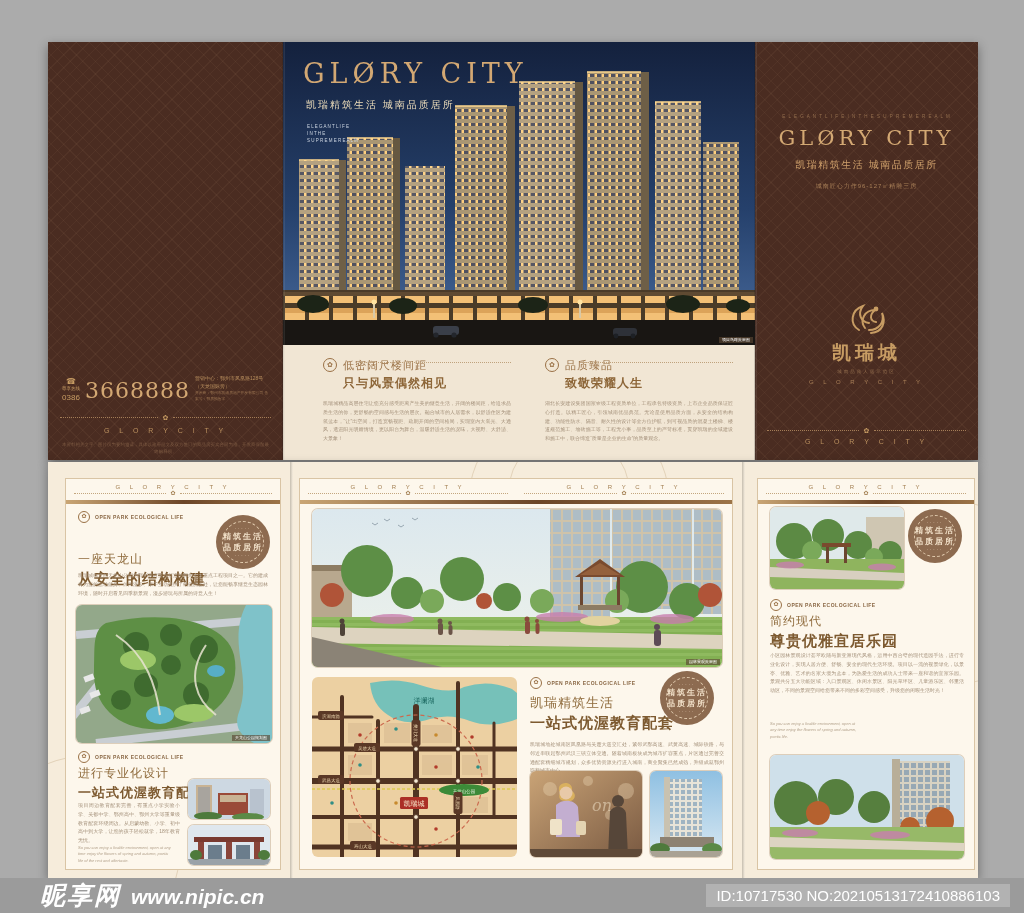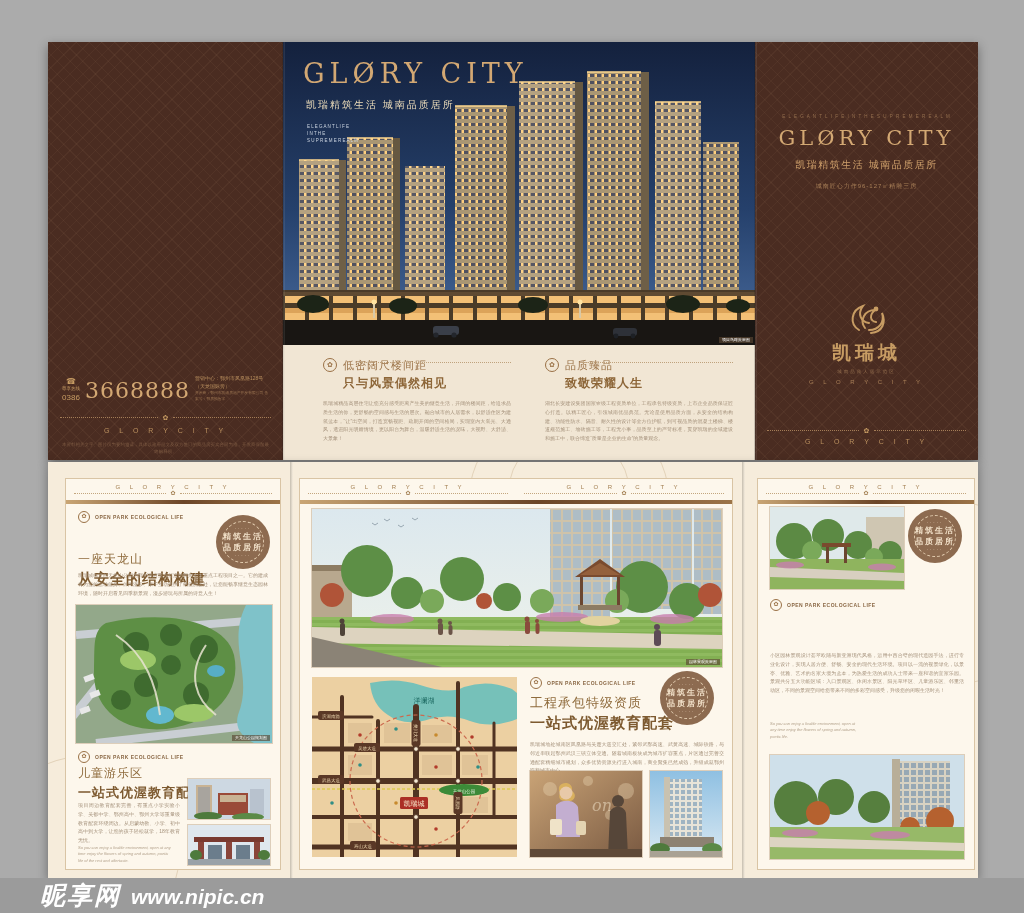--- a/index.html
+++ b/index.html
@@ -52,21 +52,21 @@
   .card-title .l1{font-size:12px;color:#8f6b3c;letter-spacing:1px;}
   .card-title .l2{font-size:15px;color:#7d5a30;font-weight:bold;letter-spacing:1px;margin-top:2px;}
   .card-body{font-size:5px;line-height:1.75;color:#a5927c;text-align:justify;}
   .note-en{font-size:4px;line-height:1.6;color:#b3a28c;font-style:italic;}
   .stamp{position:absolute;border-radius:50%;background:#8d6b50;color:#f1e0c8;display:flex;
          flex-direction:column;align-items:center;justify-content:center;gap:1px;
          box-shadow:0 0 0 2px #8d6b50, inset 0 0 0 2px #8d6b50;}
   .stamp .ring{position:absolute;inset:4px;border:1px dashed #e3cdb0;border-radius:50%;}
   .stamp .s-dots{font-size:4px;letter-spacing:2px;line-height:1;}
   .stamp .s-l{font-size:8px;letter-spacing:2px;line-height:1.25;font-weight:bold;}
-  .photo{position:absolute;overflow:hidden;box-shadow:0 0 0 1px rgba(160,130,95,.35);}
+  .photo{position:absolute;overflow:hidden;box-shadow:0 0 0 1px rgba(160,130,95,.35);border-radius:6px;}
   .photo svg{display:block;width:100%;height:100%;}
   .caption{position:absolute;right:2px;bottom:2px;font-size:4px;color:#fff;
            background:rgba(90,70,50,.65);padding:1px 3px;line-height:1;}
   .arc{position:absolute;border:1px solid rgba(190,160,120,.35);border-radius:50%;}
   
   .wm-bar{position:absolute;left:0;top:878px;width:1024px;height:35px;background:#9b9b9b;
           display:flex;align-items:center;}
   .wm-left{display:flex;align-items:baseline;gap:10px;padding-left:40px;color:#fff;
            font-style:italic;font-weight:bold;}
   .wm-site{font-size:25px;letter-spacing:2px;}
@@ -317,21 +317,21 @@
         </svg>
         <div class="caption">天龙山公园规划图</div>
       </div>
       <div class="abs" style="left:12px;top:272px;">
         <div class="label-row">
             <div class="emb-icon" style="width:10px;height:10px;line-height:9px;font-size:6px;">✿</div>
         <div class="txt">OPEN PARK ECOLOGICAL LIFE</div>
           </div>
       </div>
       <div class="abs card-title" style="left:12px;top:286px;">
-        <div class="l1">儿童游乐区</div>
+        <div class="l1">进行专业化设计</div>
         <div class="l2" style="font-size:13px;">一站式优渥教育配套</div>
       </div>
       <div class="abs card-body" style="left:12px;top:322px;width:102px;">项目周边教育配套完善，有重点小学实验小学、吴都中学、鄂州高中、鄂州大学等重量级教育配套环绕周边。从启蒙幼教、小学、初中高中到大学，让您的孩子轻松就学，18年教育无忧。</div>
       <div class="abs note-en" style="left:12px;top:366px;width:95px;">So you can enjoy a livable environment, open at any time enjoy the flowers of spring and autumn, poetic life of the rest and aftertaste.</div>
       <div class="photo" style="left:122px;top:300px;width:82px;height:40px;">
         <svg viewBox="0 0 82 40" preserveAspectRatio="none">
           <rect width="82" height="40" fill="#cdd8e2"></rect>
           <rect x="8" y="6" width="16" height="30" fill="#c9b394"></rect>
             <rect x="10" y="8" width="12" height="26" fill="#8796a8" opacity=".5"></rect>
           <rect x="30" y="14" width="30" height="22" fill="#9a4a38"></rect>
@@ -543,21 +543,21 @@
           </g>
         </svg>
       </div>
 
       <div class="abs" style="left:230px;top:198px;width:194px;">
         <div class="label-row">
             <div class="emb-icon" style="width:10px;height:10px;line-height:9px;font-size:6px;">✿</div>
           <div class="txt">OPEN PARK ECOLOGICAL LIFE</div>
           </div>
         <div class="card-title" style="margin-top:5px;">
-          <div class="l1" style="font-size:13px;">工程承包特级资质</div>
+          <div class="l1" style="font-size:13px;">凯瑞精筑生活</div>
           <div class="l2">一站式优渥教育配套</div>
         </div>
         <div class="card-body" style="margin-top:7px;width:194px;">凯瑞城地处城南区凤凰路与吴楚大道交汇处，紧邻武鄂高速、武黄高速、城际铁路，与邻近串联起鄂州武汉三镇立体交通。随着城南板块成为城市扩容重点，片区通过完善交通配套精细城市规划，众多优势资源先行进入城南，商业聚集已然成熟，升级成就鄂州崭新城市中心。</div>
       </div>
       <div class="stamp" style="left:362px;top:194px;width:50px;height:50px;">
         <div class="ring"></div>
         <div class="s-dots">·····</div>
         <div class="s-l">精筑生活</div>
         <div class="s-l">品质居所</div>
         <div class="s-dots">·····</div>
@@ -658,20 +658,24 @@
         <div class="s-l">精筑生活</div>
         <div class="s-l">品质居所</div>
         <div class="s-dots">·····</div>
       </div>
       <div class="abs" style="left:12px;top:120px;">
         <div class="label-row">
             <div class="emb-icon" style="width:10px;height:10px;line-height:9px;font-size:6px;">✿</div>
           <div class="txt">OPEN PARK ECOLOGICAL LIFE</div>
           </div>
       </div>
+      <div class="abs card-title" style="left:12px;top:134px;">
+        <div class="l1">简约现代</div>
+        <div class="l2">尊贵优雅宜居乐园</div>
+      </div>
       <div class="abs card-body" style="left:12px;top:172px;width:194px;">小区园林景观设计荟萃欧陆与新亚洲现代风格，运用中西合璧的现代造园手法，进行专业化设计，实现人居方便、舒畅、安全的现代生活环境。项目以一流的视景绿化，以景亭、优雅、艺术的名家大境为蓝本，为热爱生活的成功人士带来一座和谐的宜家乐园。景观共分五大功能区域：入口景观区、休闲水景区、阳光草坪区、儿童游乐区、邻里活动区，不同的景观空间给您带来不同的多彩空间感受，升级您的闲暇生活时光！</div>
       <div class="abs note-en" style="left:12px;top:242px;width:90px;">So you can enjoy a livable environment, open at any time enjoy the flowers of spring and autumn, poetic life.</div>
       <div class="photo" style="left:12px;top:276px;width:194px;height:104px;">
         <svg viewBox="0 0 194 104" preserveAspectRatio="none">
           <defs>
               <pattern id="twin2" width="7" height="7" patternUnits="userSpaceOnUse">
             <rect width="7" height="7" fill="#d8d2c2"></rect>
                 <rect x="1" y="1" width="5" height="5" fill="#97a8b4"></rect>
               </pattern>
             </defs>
@@ -697,15 +701,16 @@
         </svg>
       </div>
     </div>
   </div>
 
   <div class="wm-bar">
     <div class="wm-left">
       <span class="wm-site">昵享网</span>
       <span class="wm-url">www.nipic.cn</span>
     </div>
+    <div class="wm-id">ID:10717530 NO:20210513172410886103</div>
   </div>
 
 </div>
 
 </body></html>

